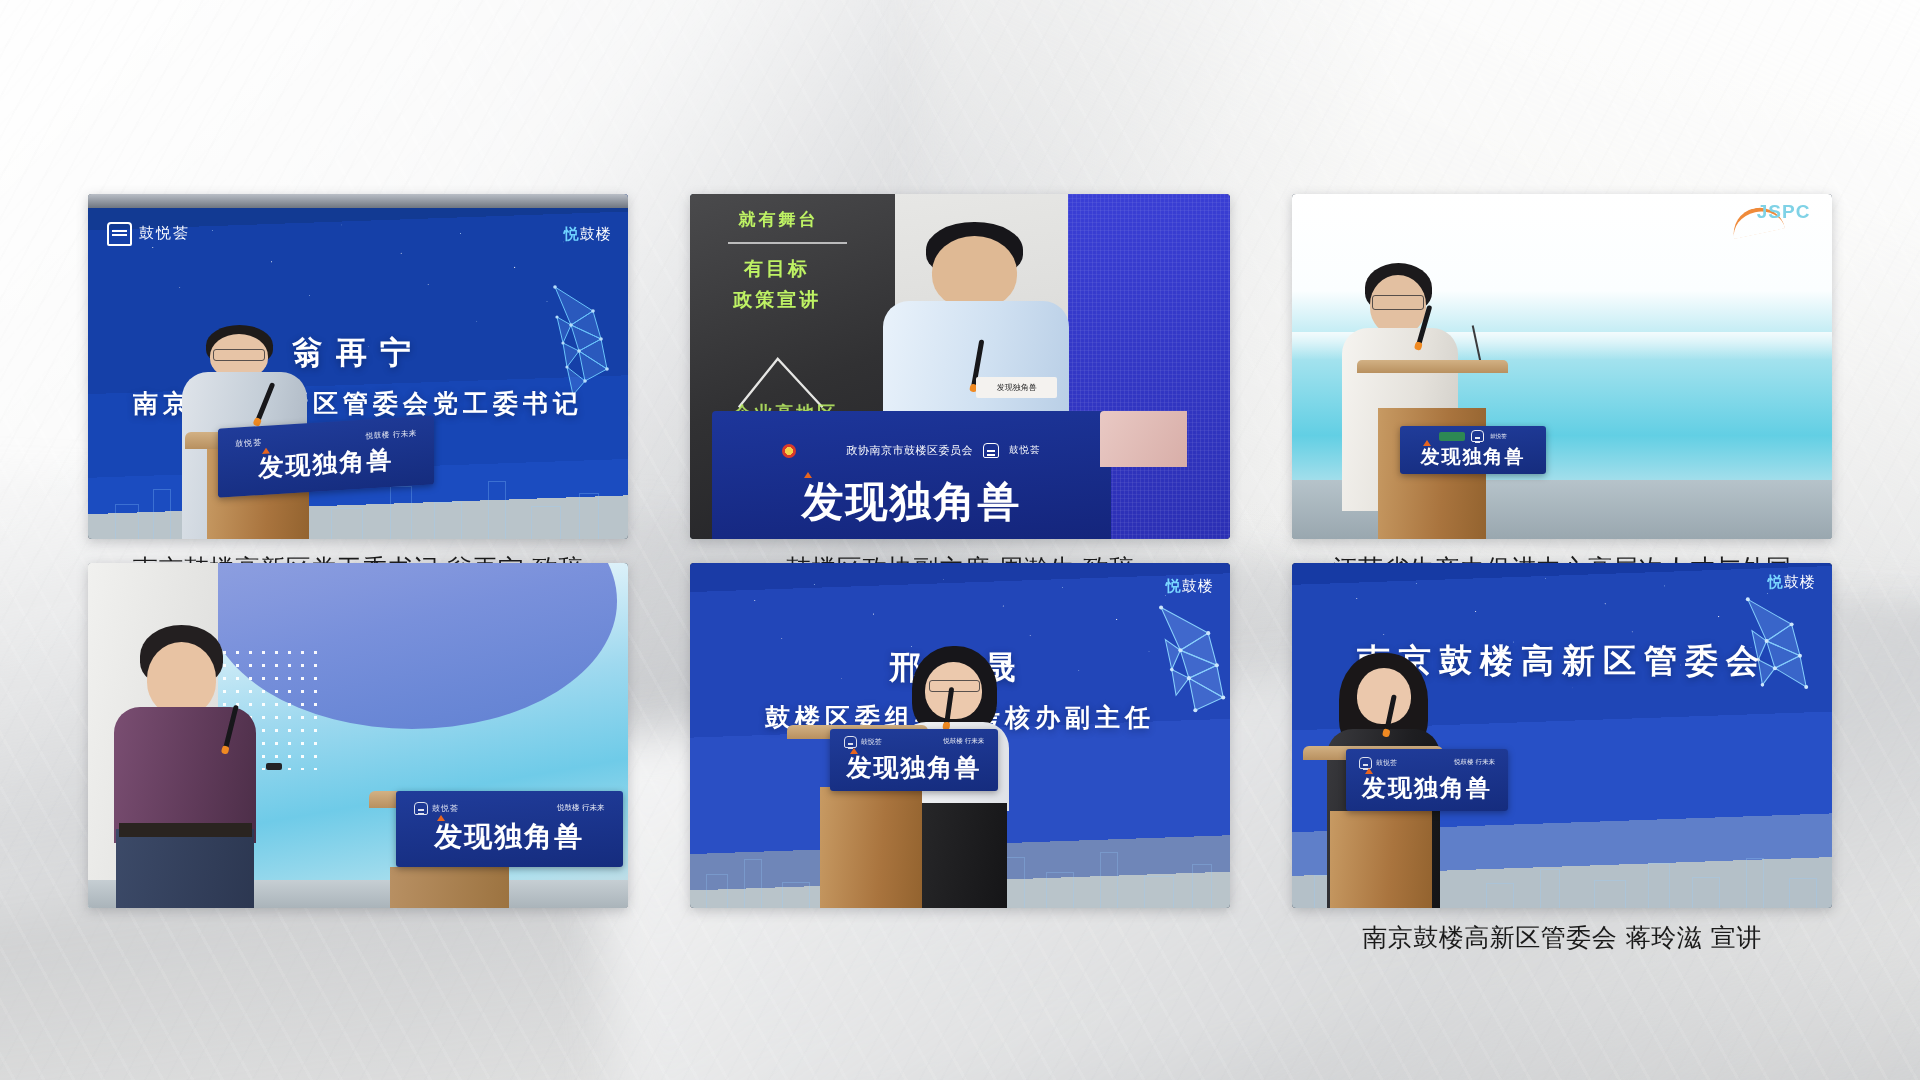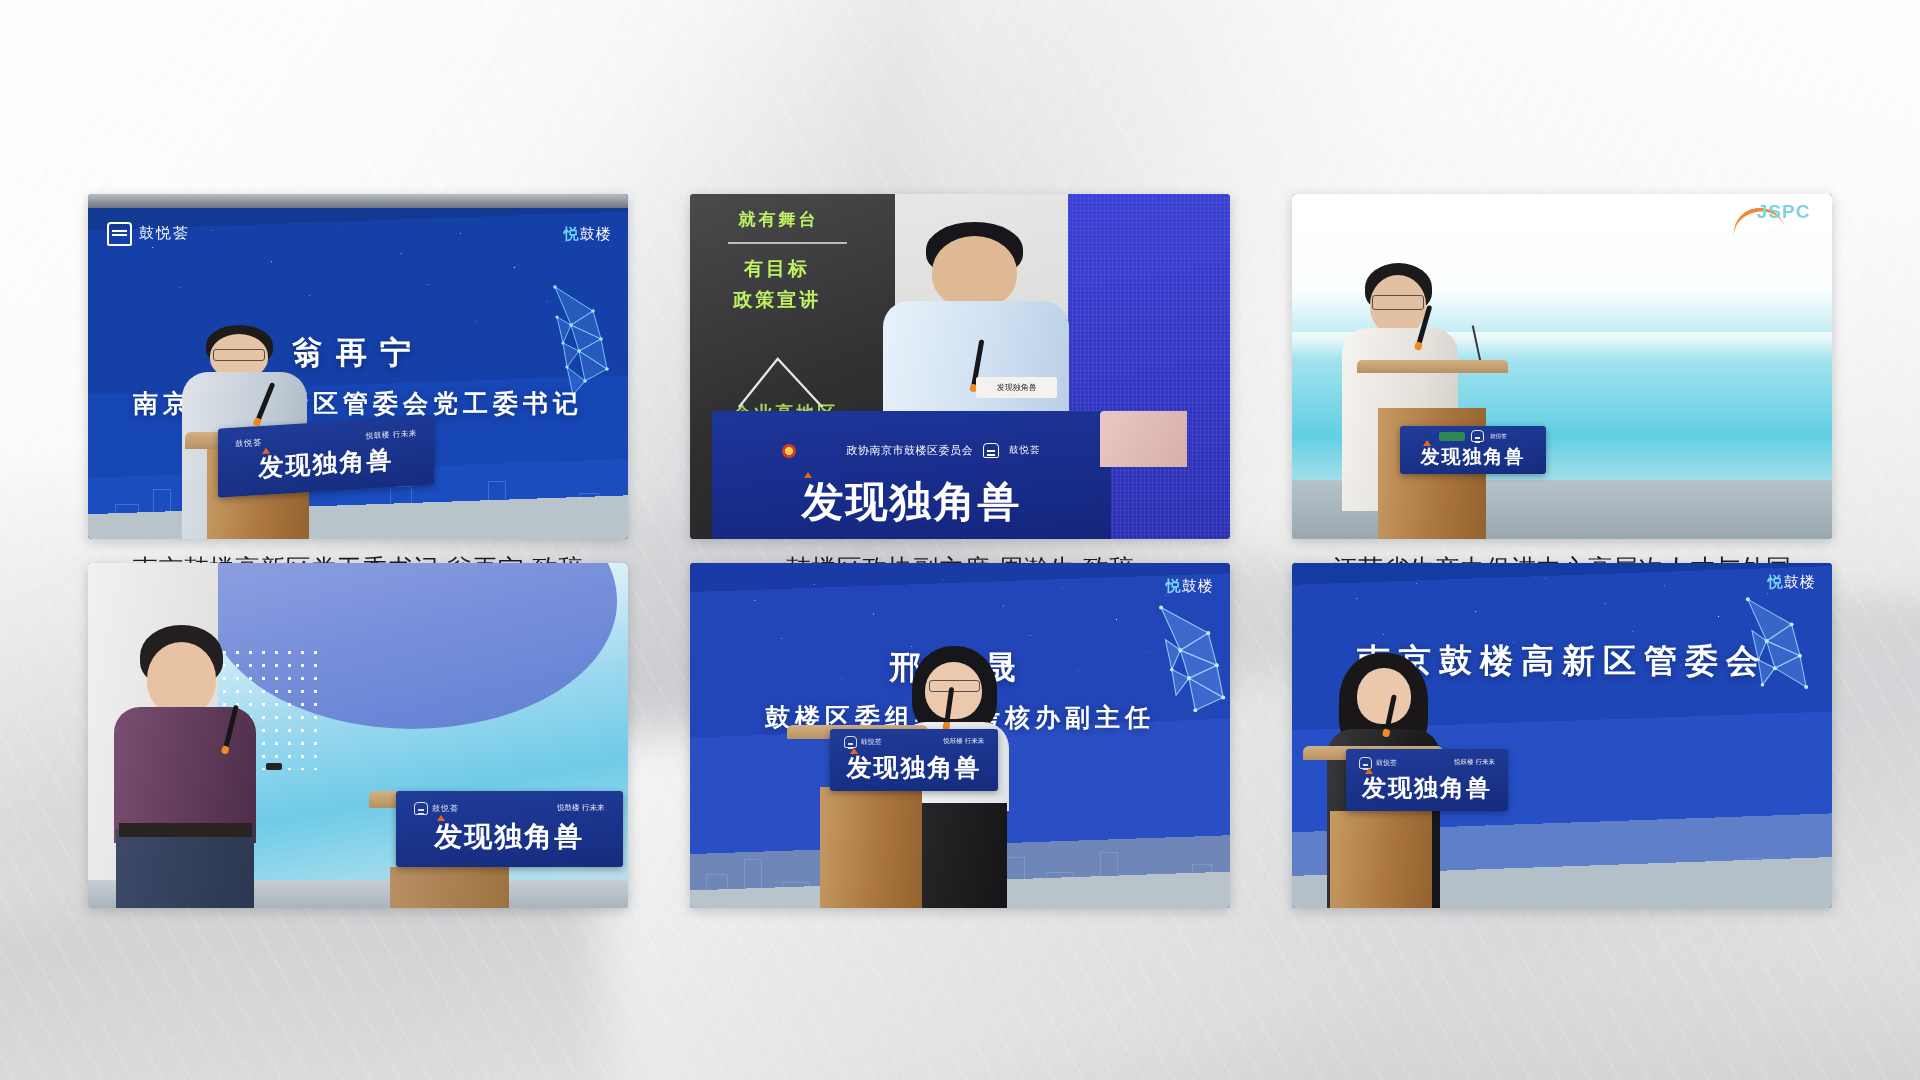--- a/index.html
+++ b/index.html
@@ -453,15 +453,16 @@
             <span style="font-size:7px;display:flex;align-items:center;gap:4px;">
               <span class="logo-mark" style="width:11px;height:10px;border-width:1.2px;"></span>
               <span>鼓悦荟</span>
             </span>
             <span style="font-size:6.5px;">悦鼓楼 行未来</span>
           </div>
           <div class="sign-main" style="font-size:24px;"><b>发现独角兽</b></div>
         </div>
       </div>
     </div>
+    <div class="cap">南京鼓楼高新区管委会 蒋玲滋 宣讲</div>
   </div>
 
 </div>
 
 </body></html>

